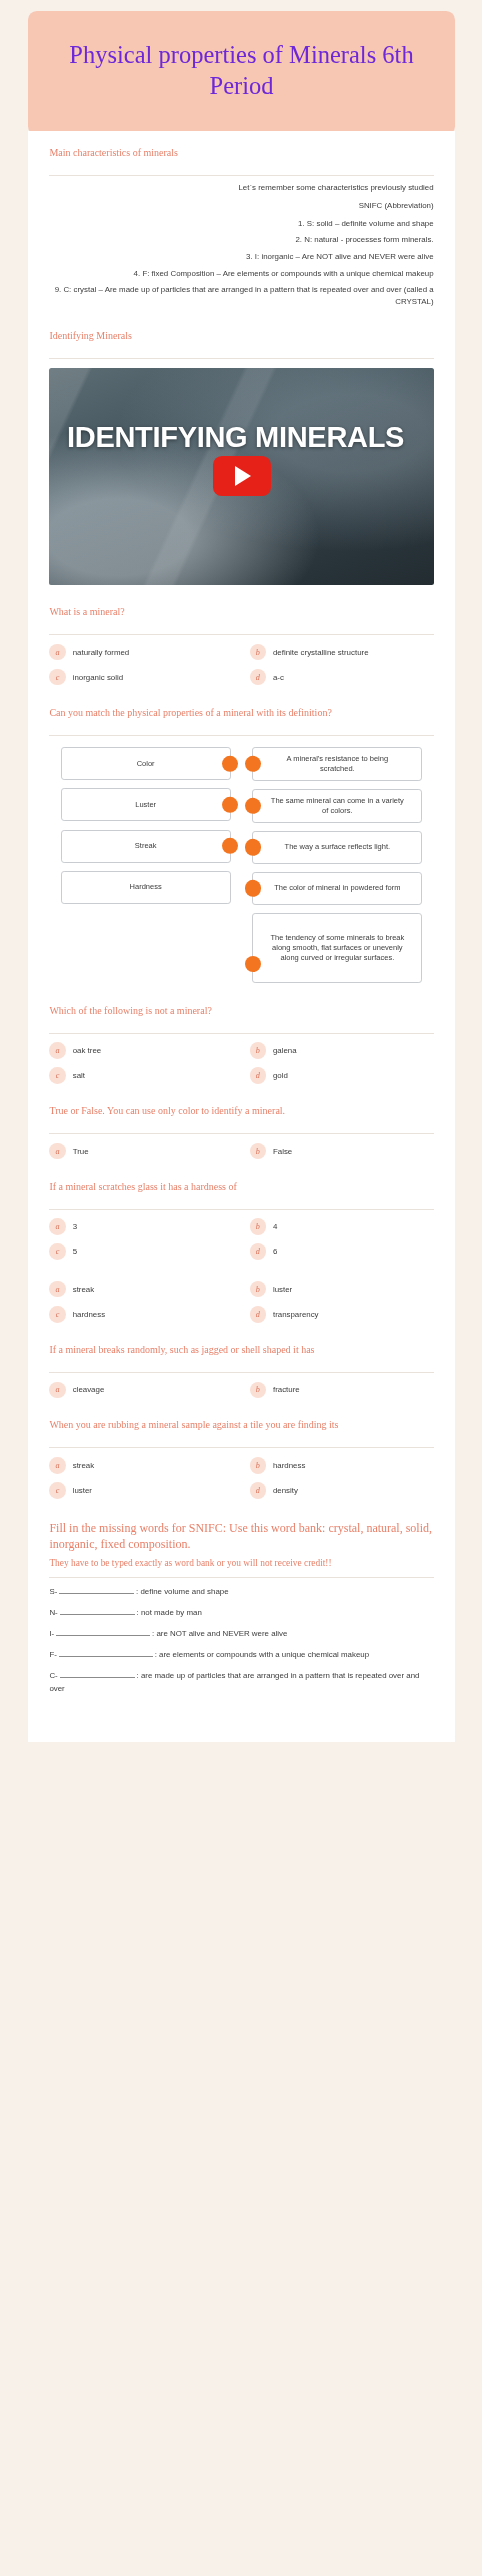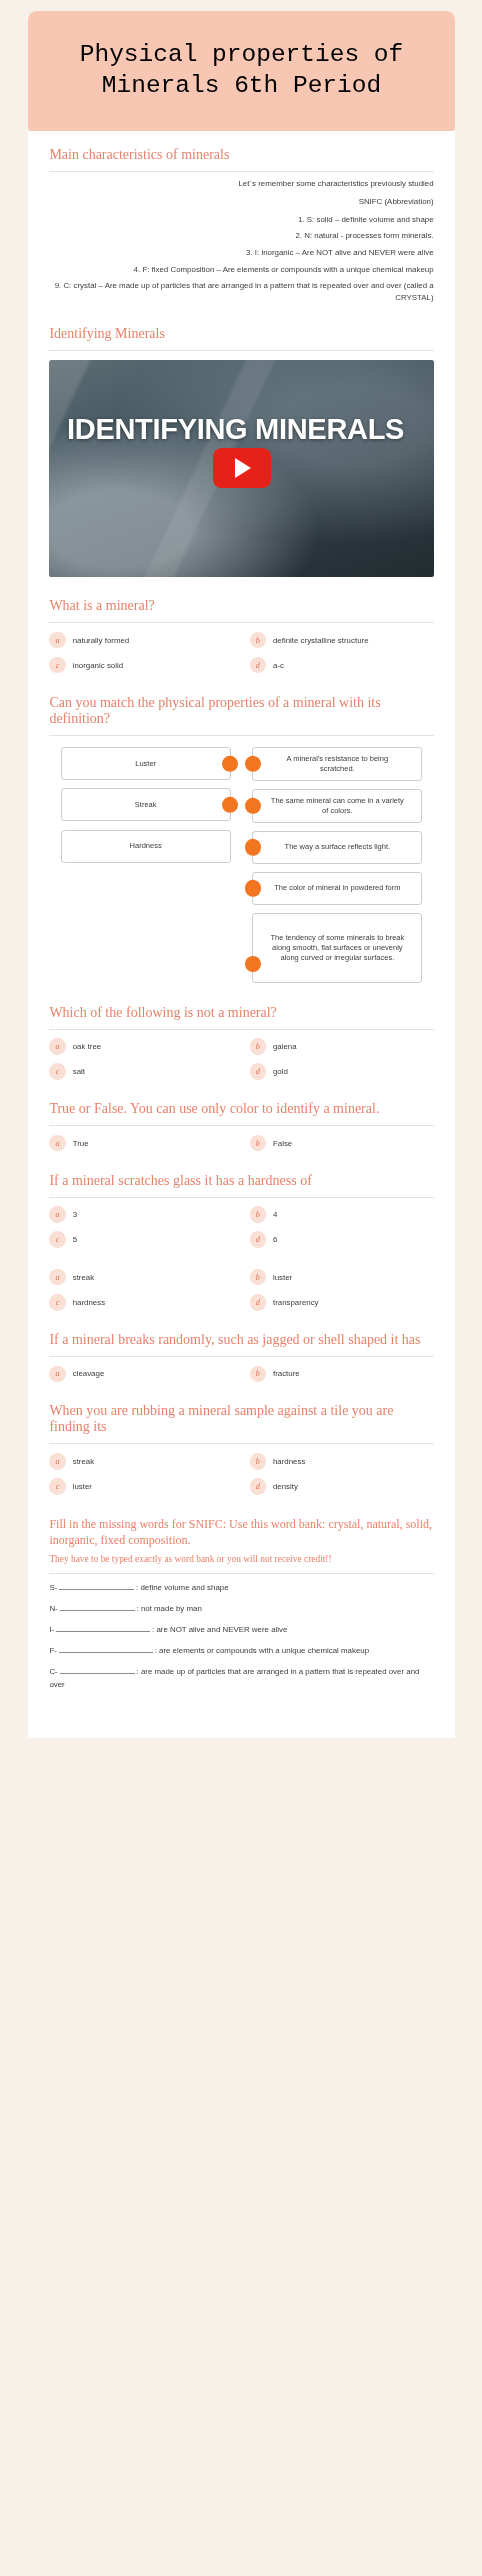--- a/index.html
+++ b/index.html
@@ -16,40 +16,40 @@
     padding: 11.3px 28px 25px 28px;
   }
   
   .hero {
     background: #f7c7b4;
     border-radius: 8.8px;
     padding: 29px 25px 33px 25px;
     text-align: center;
   }
   .hero-title {
-    font-family: Liberation Mono, monospace;
+    font-family: Liberation Serif, serif;
     font-size: 24.5px;
     line-height: 1.25;
-    color: #000000;
+    color: #6d28d9;
     font-weight: normal;
     margin: 0;
   }
   
   .card {
     background: #ffffff;
     margin-top: -3.8px;
     padding: 16.3px 21.4px 25px 21.4px;
   }
   .sec-title {
     font-family: "Liberation Serif", serif;
     color: #e8816a;
-    font-size: 14px;
+    font-size: 10px;
     font-weight: normal;
     margin: 0 0 5px 0;
-    padding-bottom: 8px;
+    padding-bottom: 17px;
     border-bottom: 0.6px solid #e9e2db;
   }
   .sec-title.big { font-size: 12px; line-height: 1.35; }
   .block { margin-bottom: 21.4px; }
   .para {
     font-size: 7.9px;
     line-height: 1.55;
     margin: 5.7px 0;
     text-align: right;
   }
@@ -228,20 +228,24 @@
           <span class="bullet">d</span>
           <span class="opt-label">a-c</span>
         </div>
       </div>
     </div>
 
     <div class="block">
       <h2 class="sec-title">Can you match the physical properties of a mineral with its definition?</h2>
       <div class="match">
         <div class="match-col left">
+          <div class="match-item">
+            <span>Color</span>
+            <span class="dot"></span>
+          </div>
           <div class="match-item">
             <span>Luster</span>
             <span class="dot"></span>
           </div>
           <div class="match-item">
             <span>Streak</span>
             <span class="dot"></span>
           </div>
           <div class="match-item">
             <span>Hardness</span>

